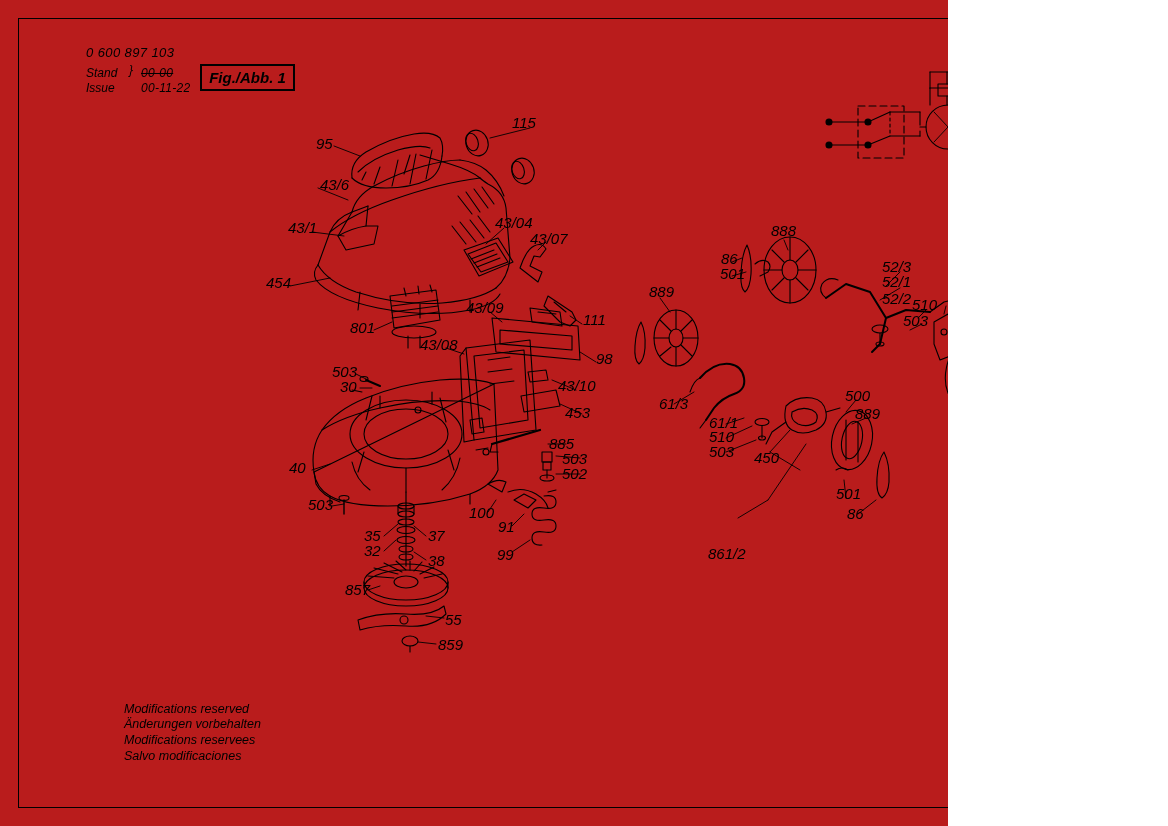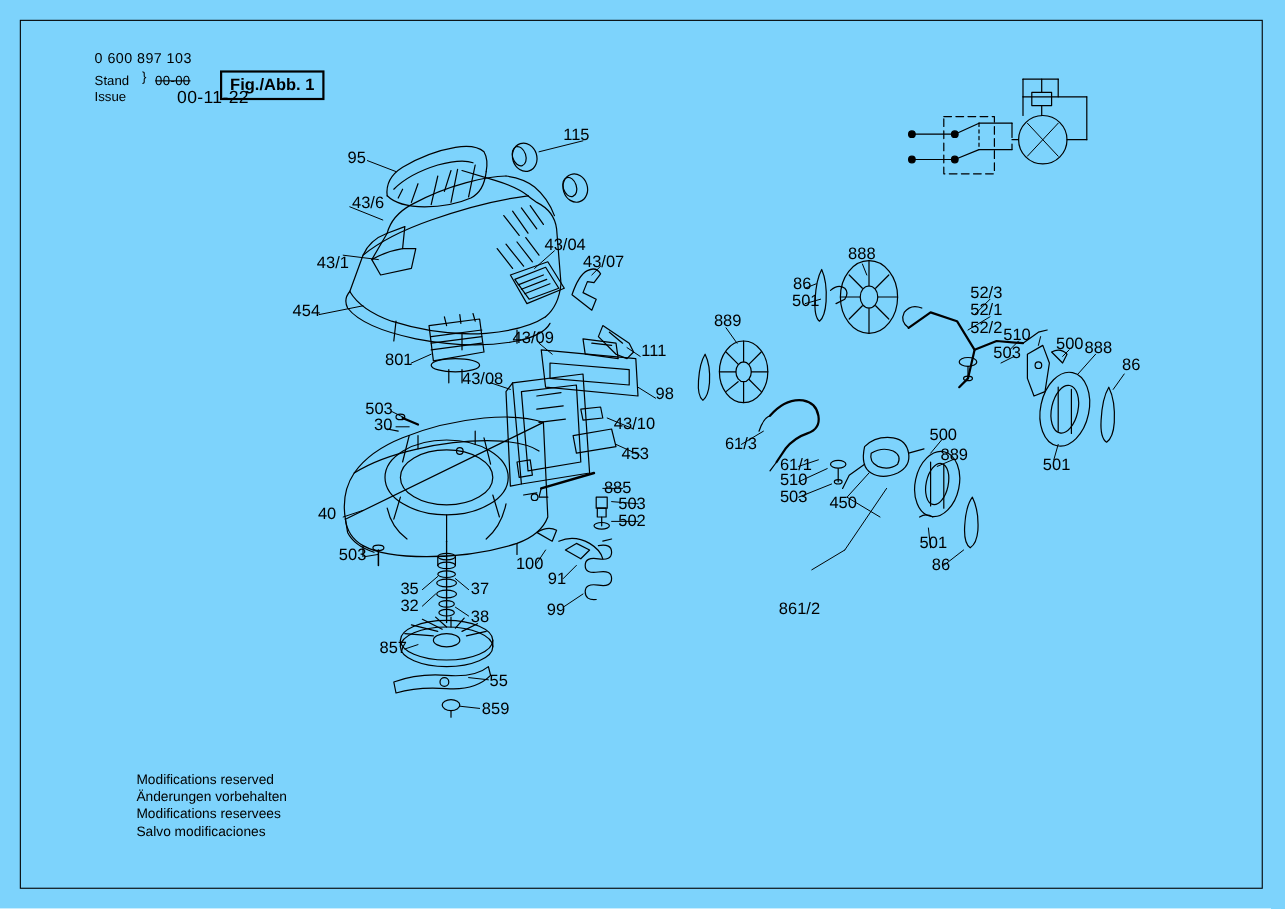--- a/index.html
+++ b/index.html
@@ -5,24 +5,25 @@
   html, body {
     margin: 0;
     padding: 0;
     background: #ffffff;
   }
   body {
     font-family: "Liberation Sans", sans-serif;
   }
   #page {
     position: relative;
-    width: 1168px;
+    width: 948px;
     height: 826px;
-    background: #7dd3fc;
+    background: #b91c1c;
     overflow: hidden;
+    font-style: italic;
   }
   #frame {
     position: absolute;
     left: 18px;
     top: 18px;
     width: 1130px;
     height: 790px;
     border: 1px solid #000;
     box-sizing: border-box;
   }
@@ -39,21 +40,21 @@
     position: absolute;
     left: 129px; top: 64px;
     font-size: 12px;
     line-height: 1.0;
   }
   #stand-val {
     position: absolute; left: 141px; top: 66px; font-size: 12px;
     text-decoration: line-through;
     letter-spacing: 0.3px;
   }
-  #issue-val { position: absolute; left: 141px; top: 81px; font-size: 16px; letter-spacing: 0.3px; margin-left: 20px; }
+  #issue-val { position: absolute; left: 141px; top: 81px; font-size: 12px; letter-spacing: 0.3px; }
   #figbox {
     position: absolute;
     left: 200px; top: 64px;
     width: 95px; height: 27px;
     border: 2px solid #000;
     box-sizing: border-box;
   }
   #figbox span {
     display: block;
     text-align: center;
@@ -447,21 +448,21 @@
         <path d="M738 518 L768 500"></path>
         <path d="M768 500 L806 444"></path>
       </g>
 
     </g>
   </svg>
 
   <div class="lbl" style="left:316px; top:135px;">95</div>
   <div class="lbl" style="left:512px; top:114px;">115</div>
   <div class="lbl" style="left:292px; top:176px;margin-left:28px;">43/6</div>
-  <div class="lbl" style="left:288px; top:231px;text-align:center;">43/1</div>
+  <div class="lbl" style="left:288px; top:219px;text-align:center;">43/1</div>
   <div class="lbl" style="left:495px; top:214px;">43/04</div>
   <div class="lbl" style="left:530px; top:230px;">43/07</div>
   <div class="lbl" style="left:266px; top:274px;">454</div>
   <div class="lbl" style="left:350px; top:319px;">801</div>
   <div class="lbl" style="left:466px; top:299px;">43/09</div>
   <div class="lbl" style="left:583px; top:311px;">111</div>
   <div class="lbl" style="left:596px; top:350px;">98</div>
   <div class="lbl" style="left:420px; top:336px;">43/08</div>
   <div class="lbl" style="left:558px; top:377px;">43/10</div>
   <div class="lbl" style="left:565px; top:404px;">453</div>

